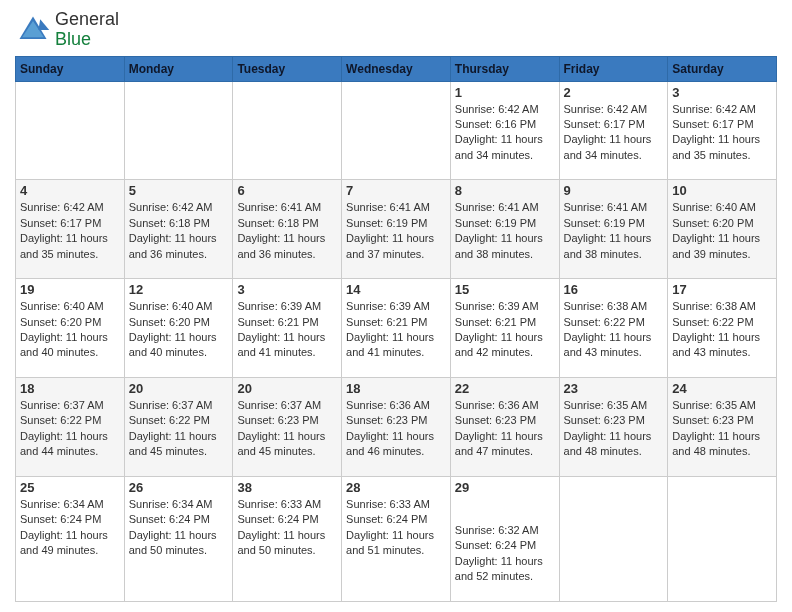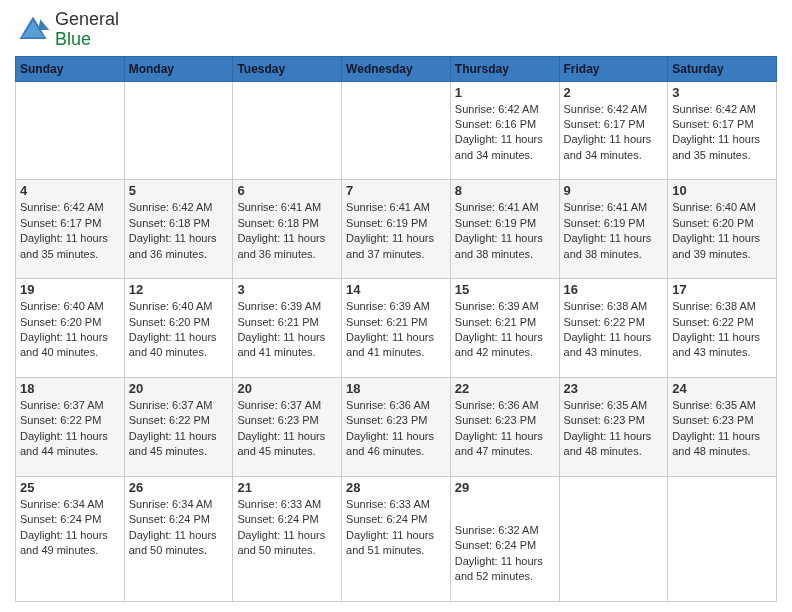--- a/index.html
+++ b/index.html
@@ -326,21 +326,21 @@
 and 49 minutes.</div>
           </td>
           <td>
             <span class="day-num">26</span>
             <div class="day-info" style="white-space: pre-line;">Sunrise: 6:34 AM
 Sunset: 6:24 PM
 Daylight: 11 hours
 and 50 minutes.</div>
           </td>
           <td>
-            <span class="day-num">21</span>
+            <span class="day-num">38</span>
             <div class="day-info" style="white-space: pre-line;">Sunrise: 6:33 AM
 Sunset: 6:24 PM
 Daylight: 11 hours
 and 50 minutes.</div>
           </td>
           <td>
             <span class="day-num">28</span>
             <div class="day-info" style="white-space: pre-line;">Sunrise: 6:33 AM
 Sunset: 6:24 PM
 Daylight: 11 hours

